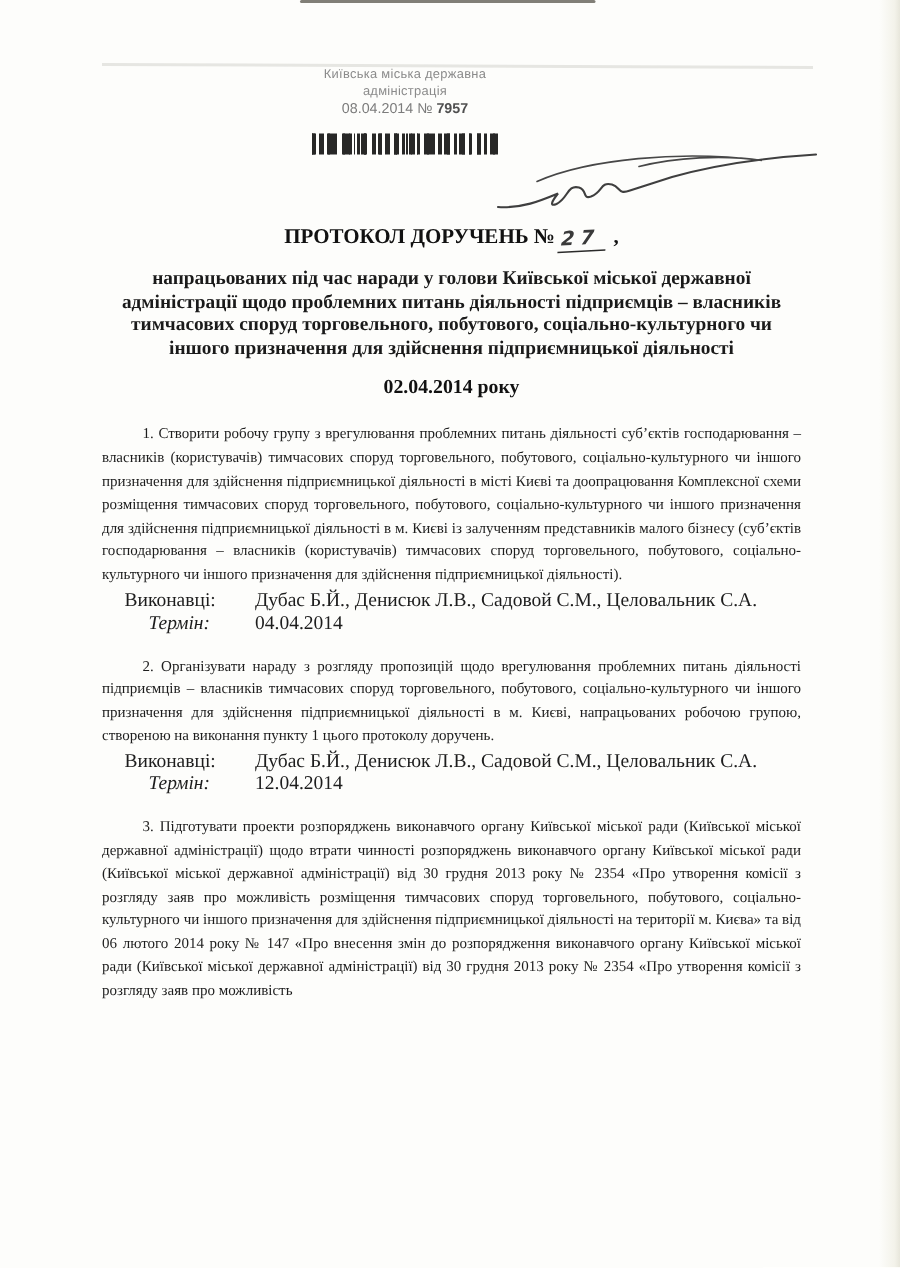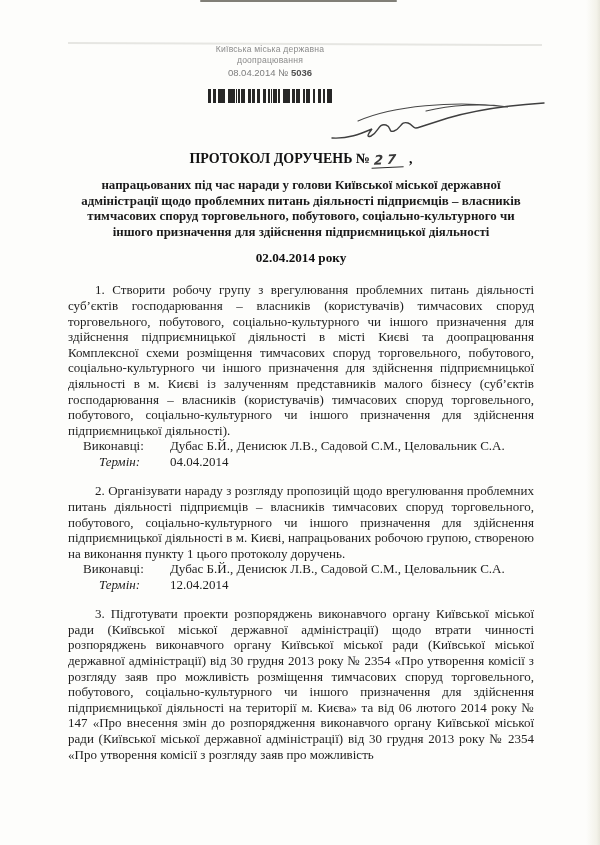--- a/index.html
+++ b/index.html
@@ -41,41 +41,41 @@
   .doc-title { text-align:center; font-weight:bold; font-size:14px; color:#111; }
   .title-comma { margin-left:5px; font-weight:bold; }
   .hand-number { display:inline-block; font-family:"DejaVu Sans", sans-serif; font-style:italic;
     font-size:13px; letter-spacing:4px; color:#3a3a3a; border-bottom:1.2px solid #2a2a2a;
     padding:0 4px 0 2px; margin-left:2px; transform:rotate(-3deg) skewX(-6deg); position:relative; top:1px; }
   .doc-subtitle { text-align:center; font-weight:bold; font-size:12.9px; line-height:15.6px; margin-top:11px; color:#1a1a1a; }
   .doc-date { text-align:center; font-weight:bold; font-size:13.2px; margin-top:10px; color:#111; }
 
   .item { margin-top:14px; }
   .item.first { margin-top:16px; }
-  .body-p { margin:0; text-align:justify; text-indent:27px; font-size:13px; line-height:15.6px; color:#1d1d1d; }
+  .body-p { margin:0; text-align:justify; text-indent:27px; font-size:10px; line-height:15.6px; color:#1d1d1d; }
   .exec-row { display:flex; font-size:13px; line-height:15.5px; color:#1d1d1d; }
   .exec-label { flex:0 0 73px; margin-left:15px; }
   .exec-label.term { text-align:center;font-style:italic; }
   .exec-value { margin-left:14px; }
 </style>
 </head>
 <body>
 
 <div class="page">
 
   <div class="top-edge-artifact"></div>
   <div class="faint-rule"></div>
   <div class="right-shade"></div>
 
   <div class="stamp">
     <div class="stamp-line">Київська міська державна</div>
-    <div class="stamp-line">доопрацювання</div>
+    <div class="stamp-line">адміністрація</div>
     <div class="stamp-reg">
       <span>08.04.2014 №</span>
-      <span class="stamp-reg-num">5036</span>
+      <span class="stamp-reg-num">7957</span>
     </div>
     <div class="barcode"></div>
   </div>
 
 
   <svg class="signature" viewBox="0 0 218 48" xmlns="http://www.w3.org/2000/svg">
     <path d="M2,42 C 18,43 30,38 42,33 C 38,38 36,42 41,40 C 49,36 48,27 56,29 C 62,31 58,37 64,35 C 72,32 70,25 78,27 C 84,29 82,34 90,31 L 118,22 C 150,13 182,9 214,7" stroke="#3f3f3f" fill="none" stroke-width="1.4" stroke-linecap="round"></path>
     <path d="M28,25 C 62,10 124,4 178,11 C 152,7 120,9 96,15" stroke="#474747" fill="none" stroke-width="1.1" stroke-linecap="round"></path>
   </svg>
 

